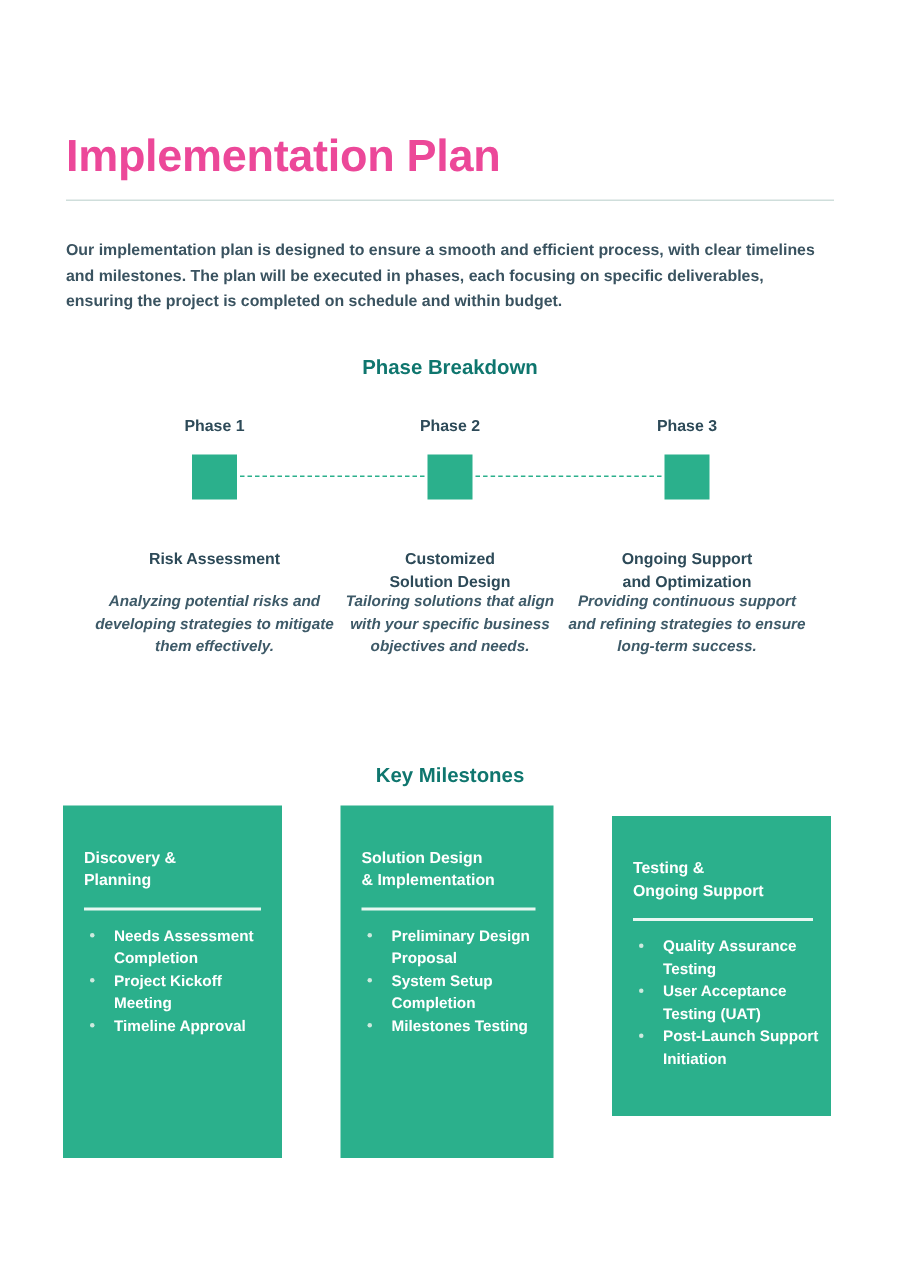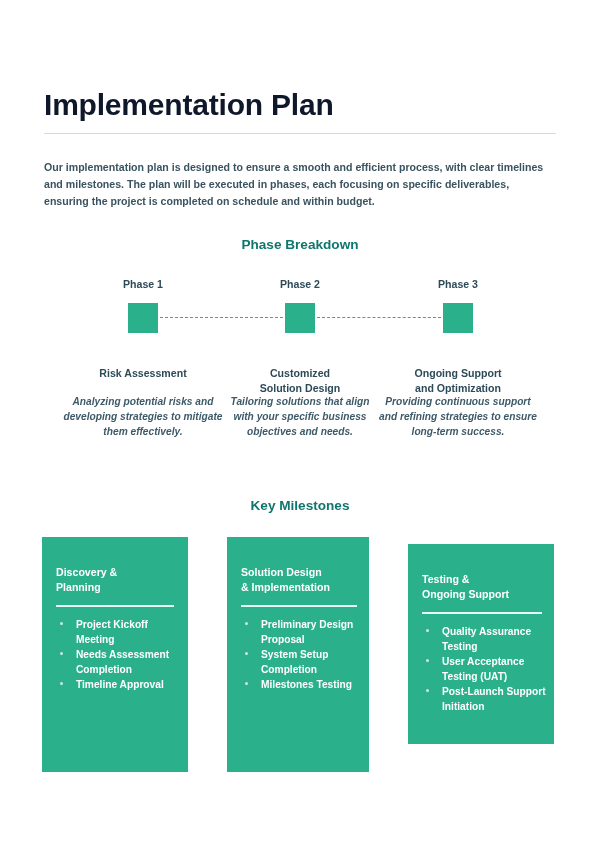--- a/index.html
+++ b/index.html
@@ -23,21 +23,21 @@
   }
 
   
   .title {
     position: absolute;
     left: 44px;
     top: 88px;
     font-size: 30px;
     font-weight: bold;
     letter-spacing: -0.2px;
-    color: #0f172a;
+    color: #ec4899;
     line-height: 1.15;
     white-space: nowrap;
   }
   .title-rule {
     position: absolute;
     left: 44px;
     top: 133px;
     width: 512px;
     height: 1px;
     background: #cfdedb;
@@ -58,21 +58,21 @@
   .section-heading {
     position: absolute;
     width: 600px;
     left: 0;
     text-align: center;
     font-size: 13.6px;
     font-weight: bold;
     color: #0f766e;
   }
   .sh-phase { top: 237px; }
-  .sh-miles { top: 498px; }
+  .sh-miles { top: 509px; }
 
   
   .phase-track {
     position: absolute;
     left: 0;
     top: 270px;
     width: 600px;
     height: 210px;
   }
   .phase-col {
@@ -250,22 +250,22 @@
 
   <div class="cards">
 
     <div class="card k0">
       <div class="card-title">
         <div>Discovery &amp;</div>
         <div>Planning</div>
       </div>
       <div class="card-rule"></div>
       <ul class="card-list">
+        <li><span class="bullet"></span><span>Needs Assessment Completion</span></li>
         <li><span class="bullet"></span><span>Project Kickoff Meeting</span></li>
-        <li><span class="bullet"></span><span>Needs Assessment Completion</span></li>
         <li><span class="bullet"></span><span>Timeline Approval</span></li>
       </ul>
     </div>
 
     <div class="card k1">
       <div class="card-title">
         <div>Solution Design</div>
         <div>&amp; Implementation</div>
       </div>
       <div class="card-rule"></div>

